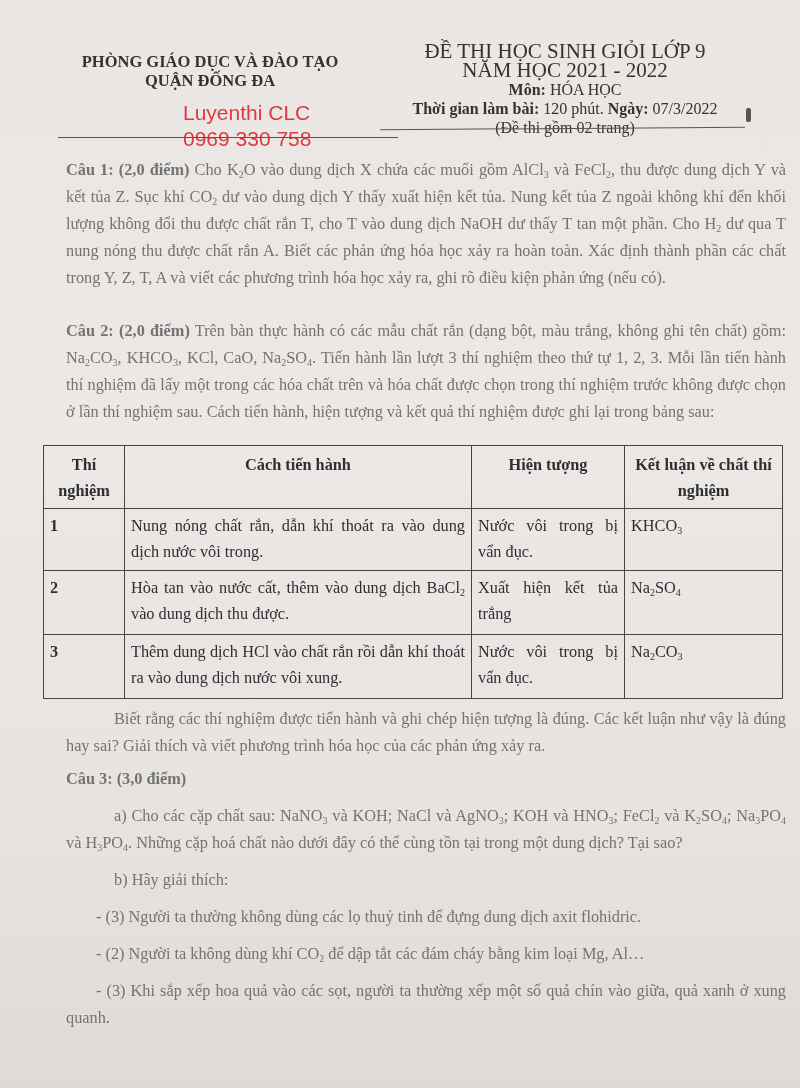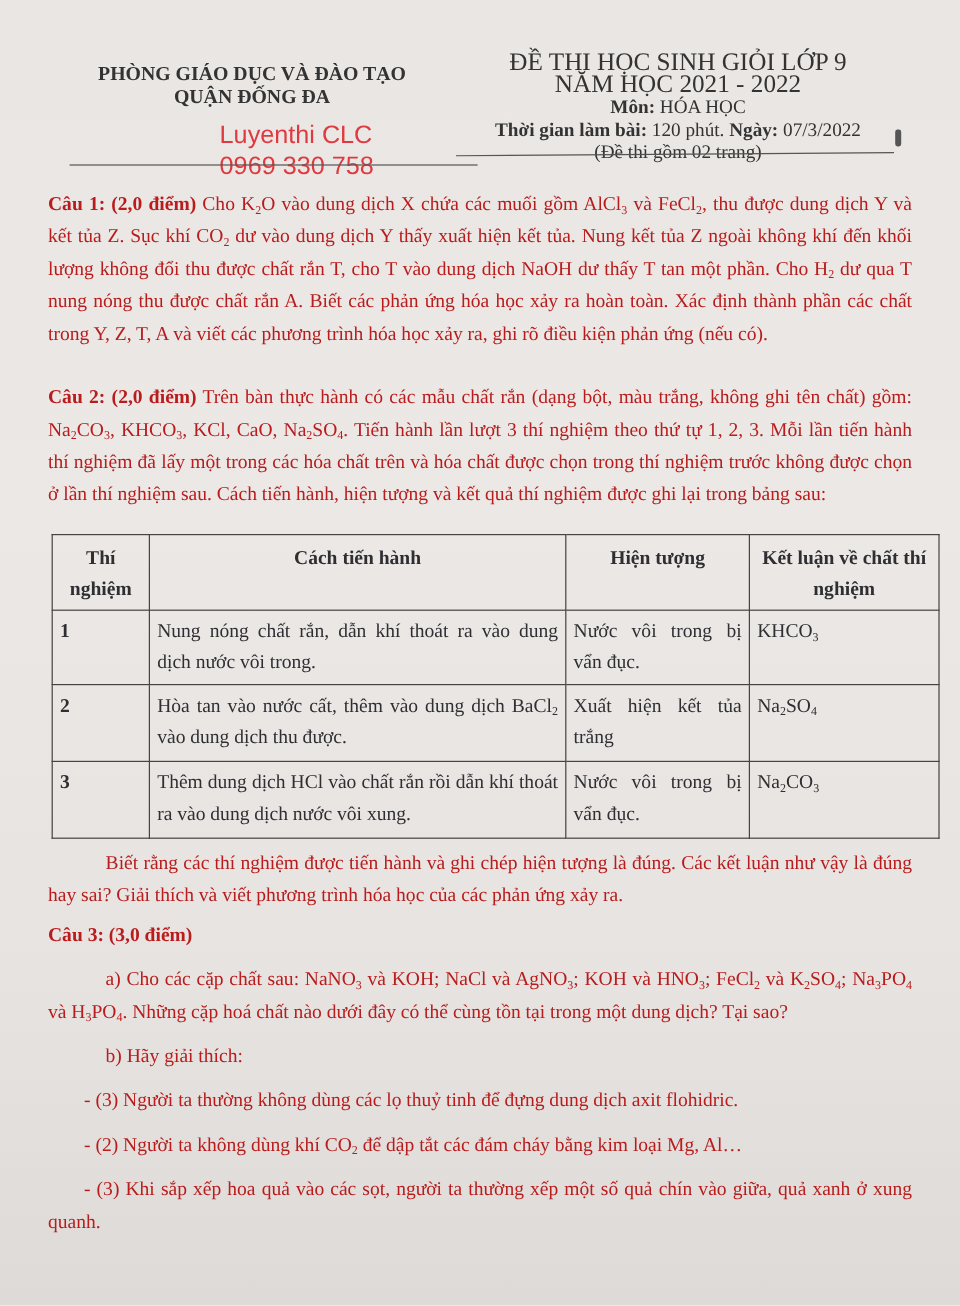--- a/index.html
+++ b/index.html
@@ -23,22 +23,22 @@
   .hdr-right .title-line { font-weight: normal; font-size: 21px; }
   .watermark {
     position: absolute; left: 183px; top: 100px;
     font-family: "Liberation Sans", "DejaVu Sans", sans-serif;
     color: #e0393f; font-size: 21px; line-height: 26px;
   }
   .rule-left { position: absolute; left: 58px; top: 137px; width: 340px; border-top: 1px solid #555; }
   .rule-right { position: absolute; left: 380px; top: 128px; width: 365px; border-top: 1px solid #555; transform: rotate(-0.4deg); }
   .pen-mark { position: absolute; left: 746px; top: 108px; width: 5px; height: 14px; background: #555; border-radius: 2px; }
   .body-text {
-    position: absolute; left: 40px; width: 720px;
-    font-size: 16.3px; line-height: 27px; text-align: justify; color: #b91c1c;
+    position: absolute; left: 66px; width: 720px;
+    font-size: 16.3px; line-height: 27px; text-align: justify; color: #737373;
   }
   .q1 { top: 156px; }
   .q2 { top: 317px; }
   .q-label { font-weight: bold; }
   table.exp {
     position: absolute; left: 43px; top: 445px; width: 740px;
     border-collapse: collapse; font-size: 16.3px; line-height: 26px; color: #2f2f33;
   }
   table.exp td, table.exp th { border: 1.3px solid #444; vertical-align: top; padding: 4px 6px; }
   table.exp th { font-weight: bold; text-align: center; padding-top: 6px; }

